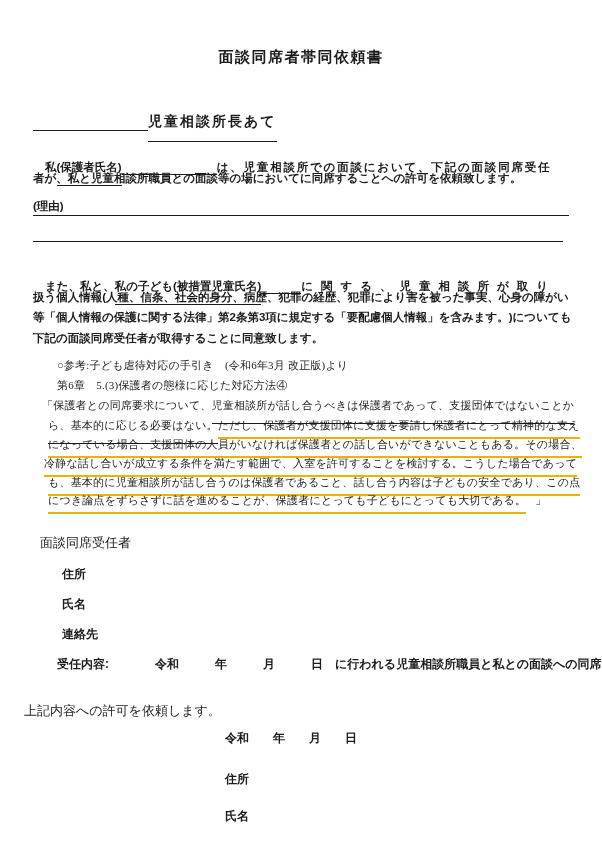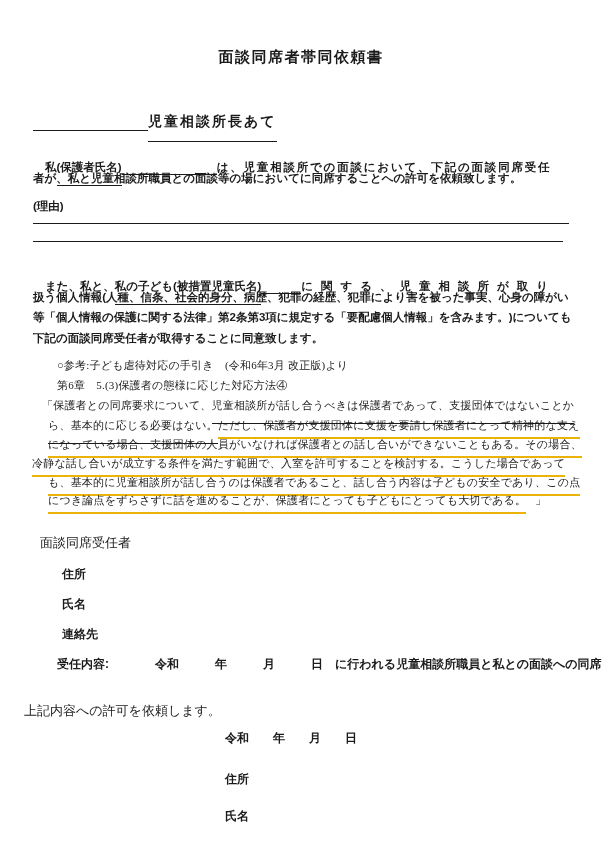--- a/index.html
+++ b/index.html
@@ -30,21 +30,21 @@
 
   <div class="line" style="top:106px;left:33px;">
     <span class="blank ub" style="width:115px;"></span><span class="g addr ub">児童相談所長あて</span>
   </div>
 
   <div class="line g" style="top:150px;left:45px;">
     <span>私</span><span class="ub">(保護者氏名)</span><span class="blank ub" style="width:95px;"></span><span class="ls-just">は、児童相談所での面談において、下記の面談同席受任</span>
   </div>
   <div class="line g" style="top:171px;left:33px;">者が、私と児童相談所職員との面談等の場においてに同席することへの許可を依頼致します。</div>
 
-  <div class="line g" style="top:199px;left:33px;width:536px;border-bottom:1px solid #1b1b1b;padding-bottom:10px;">
+  <div class="line g" style="top:199px;left:33px;width:536px;border-bottom:1px solid #1b1b1b;padding-bottom:2px;">
     <span>(理由)</span>
   </div>
   <div class="rule" style="top:241px;left:33px;width:530px;"></div>
 
   <div class="line g" style="top:269px;left:45px;">
     <span>また、私と、</span><span class="ub">私の子ども(被措置児童氏名)</span><span class="blank ub" style="width:40px;"></span><span class="ls-wide">に関する、児童相談所が取り</span>
   </div>
   <div class="line g" style="top:290px;left:33px;">扱う個人情報(人種、信条、社会的身分、病歴、犯罪の経歴、犯罪により害を被った事実、心身の障がい</div>
   <div class="line g" style="top:310px;left:33px;">等「個人情報の保護に関する法律」第2条第3項に規定する「要配慮個人情報」を含みます。)についても</div>
   <div class="line g" style="top:331px;left:33px;">下記の面談同席受任者が取得することに同意致します。</div>
@@ -53,21 +53,21 @@
   <div class="line m" style="top:379px;left:57px;">第6章　5.(3)保護者の態様に応じた対応方法④</div>
   <div class="line m" style="top:399px;left:42px;">
     <span>「保護者との同席要求について、</span><span class="ub">児童相談所が話し合うべきは保護者であって、支援団体ではないことか</span>
   </div>
   <div class="line m" style="top:419px;left:48px;">
     <span class="ub">ら、基本的に応じる必要はない。</span><span class="ur">ただし、保護者が支援団体に支援を要請し保護者にとって精神的な支え</span>
   </div>
   <div class="line m" style="top:438px;left:48px;">
     <span class="ur">になっている場合、支援団体の人員がいなければ保護者との話し合いができないこともある。その場合、</span>
   </div>
-  <div class="line m" style="top:457px;left:32px;text-align:right;">
+  <div class="line m" style="top:457px;left:44px;text-align:right;">
     <span class="ur">冷静な話し合いが成立する条件を満たす範囲で、入室を許可することを検討する。こうした場合であって</span>
   </div>
   <div class="line m" style="top:476px;left:48px;">
     <span class="ur">も、基本的に児童相談所が話し合うのは保護者であること、話し合う内容は子どもの安全であり、この点</span>
   </div>
   <div class="line m" style="top:494px;left:48px;">
     <span class="ur">につき論点をずらさずに話を進めることが、保護者にとっても子どもにとっても大切である。</span><span style="margin-left:9px;">」</span>
   </div>
 
   <div class="line g h-bold" style="top:535px;left:40px;">面談同席受任者</div>

